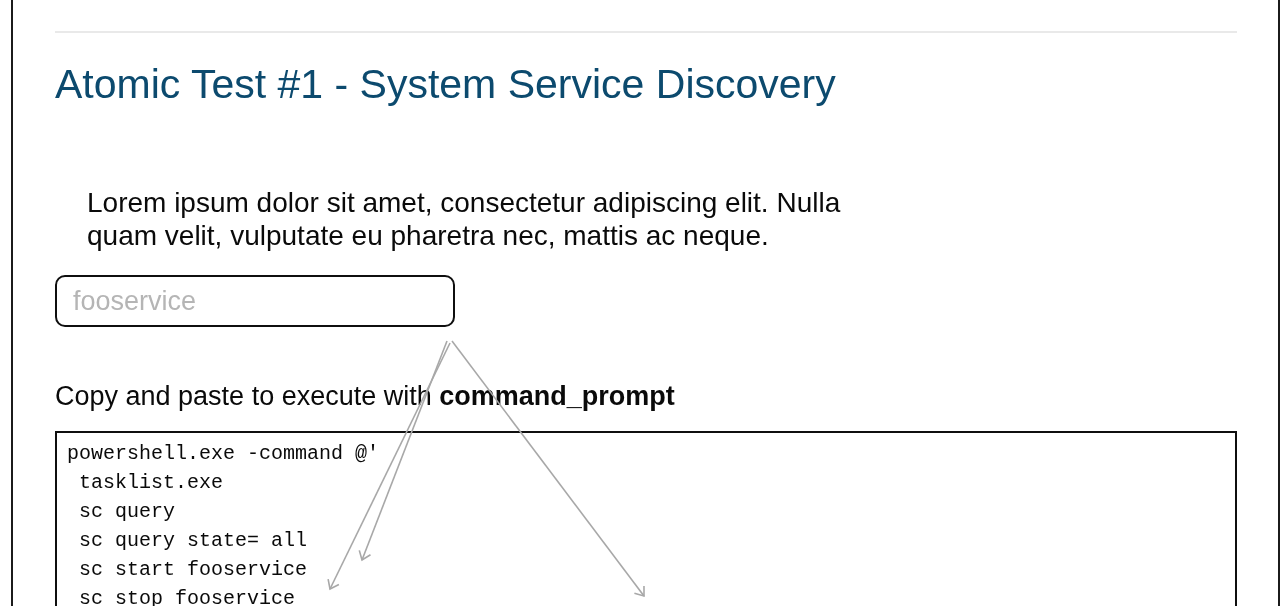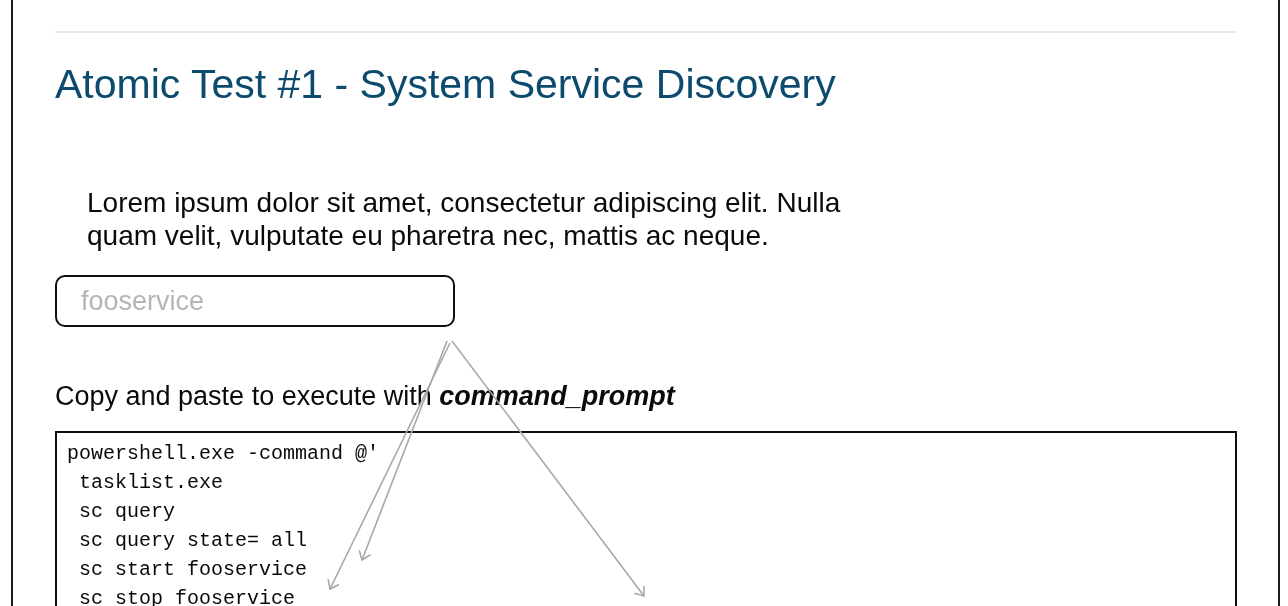--- a/index.html
+++ b/index.html
@@ -60,21 +60,21 @@
   }
   .param-input {
     position: absolute;
     left: 55px;
     top: 275px;
     width: 400px;
     height: 52px;
     box-sizing: border-box;
     border: 2px solid #0f0f0f;
     border-radius: 10px;
-    padding: 0 24px;
+    padding: 0 16px;
     font-family: "Liberation Sans", "DejaVu Sans", sans-serif;
     font-size: 27px;
     color: #333333;
     background: #ffffff;
     outline: none;
   }
   .param-input::placeholder { color: #b5b5b5; opacity: 1; }
   .type-label {
     position: absolute;
     left: 470px;
@@ -85,21 +85,21 @@
     font-size: 26px;
   }
   .copy-line {
     position: absolute;
     left: 55px;
     top: 381px;
     font-size: 27px;
     line-height: 31px;
     white-space: nowrap;
   }
-  .copy-line b { font-weight: 700; font-style: italic; }
+  .copy-line b { font-weight: 700; }
   .code-block {
     position: absolute;
     left: 55px;
     top: 431px;
     width: 1182px;
     height: 230px;
     box-sizing: border-box;
     border: 2px solid #0f0f0f;
     margin: 0;
     padding: 6px 10px;

